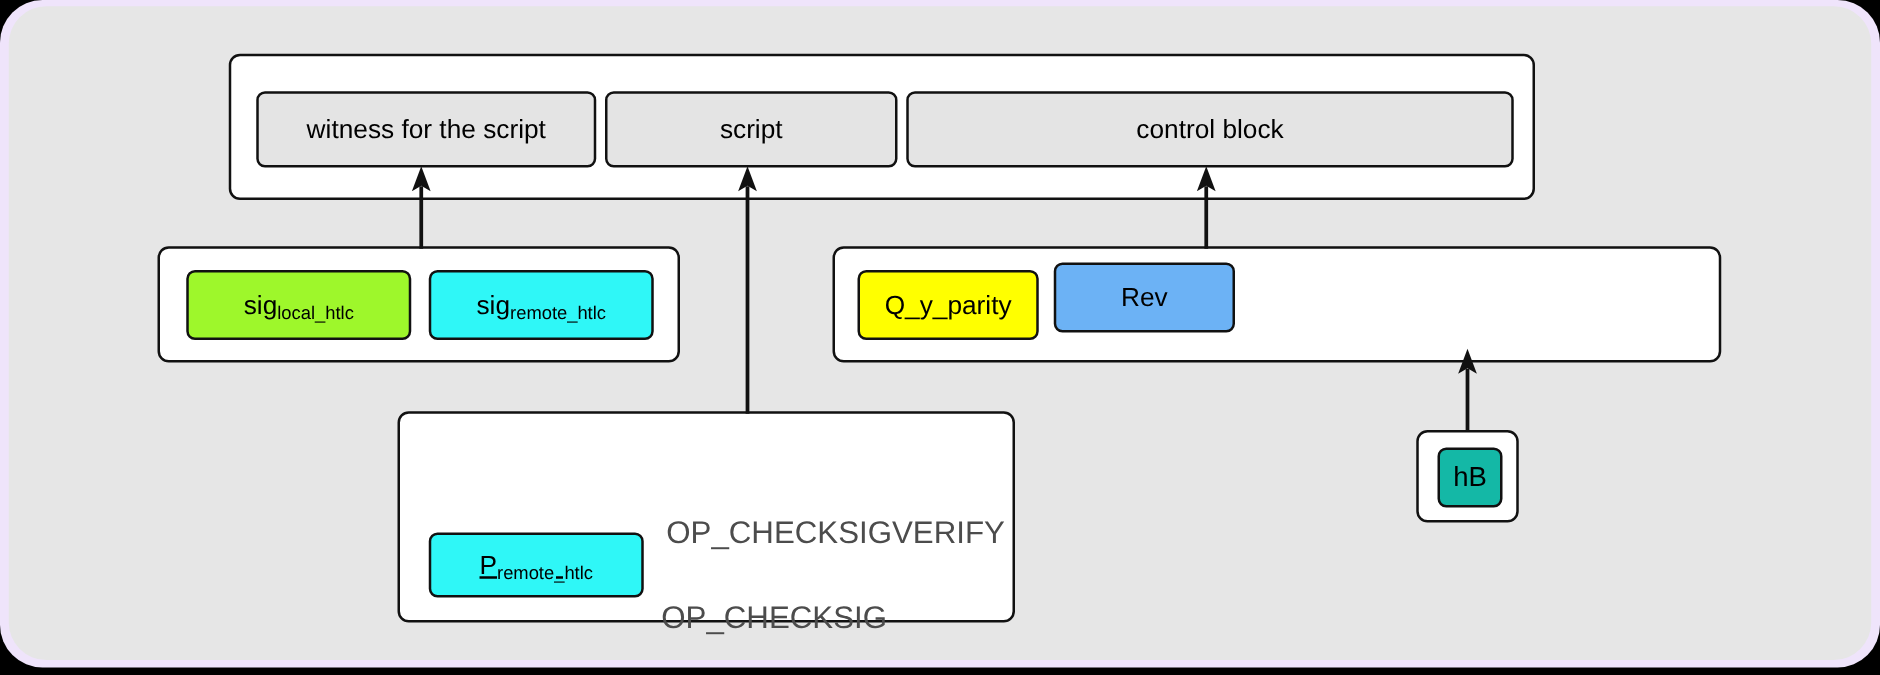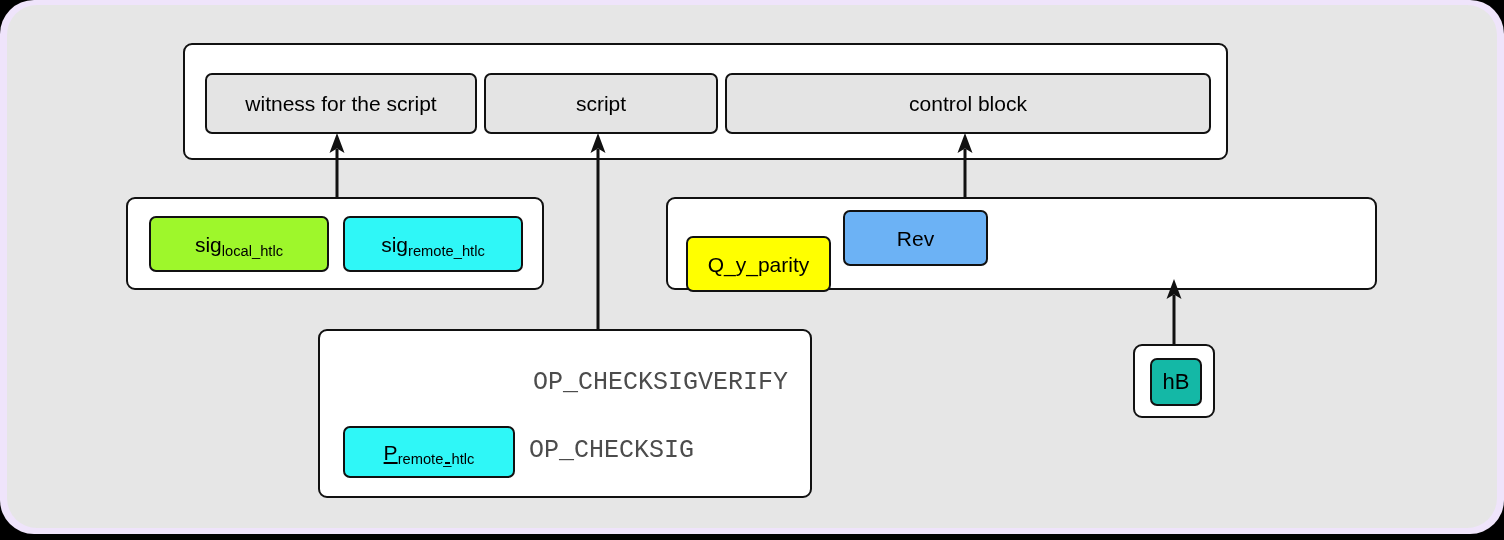--- a/index.html
+++ b/index.html
@@ -58,40 +58,41 @@
     align-items: center;
     justify-content: center;
     color: #000000;
     font-size: 21px;
     line-height: 1;
     white-space: nowrap;
   }
   .cell.grey   { background: #E4E4E4; }
   .cell.green  { background: #9EF72B; }
   .cell.cyan   { background: #2FF7F7; }
-  .cell.yellow { background: #FFFF00; margin-top: 20px; }
+  .cell.yellow { background: #FFFF00; }
   .cell.blue   { background: #6CB2F5; }
   .cell.orange { background: #F99D3E; }
   .cell.peach  { background: #14b8a6; }
 
   .sub {
     font-size: 0.70em;
     vertical-align: baseline;
     position: relative;
     top: 0.30em;
     letter-spacing: 0px;
   }
 
   .opcode {
     position: absolute;
-    font-family: Liberation Mono, monospace;
+    font-family: Liberation Sans, sans-serif;
     font-size: 25px;
     color: #4C4C4C;
     white-space: nowrap;
     letter-spacing: 0px;
+    margin-top: 44px;
   }
 
   
   .arrow { position: absolute; }
   .arrow svg { display: block; overflow: visible; }
 </style>
 </head>
 <body>
 
 <div id="page-frame">

